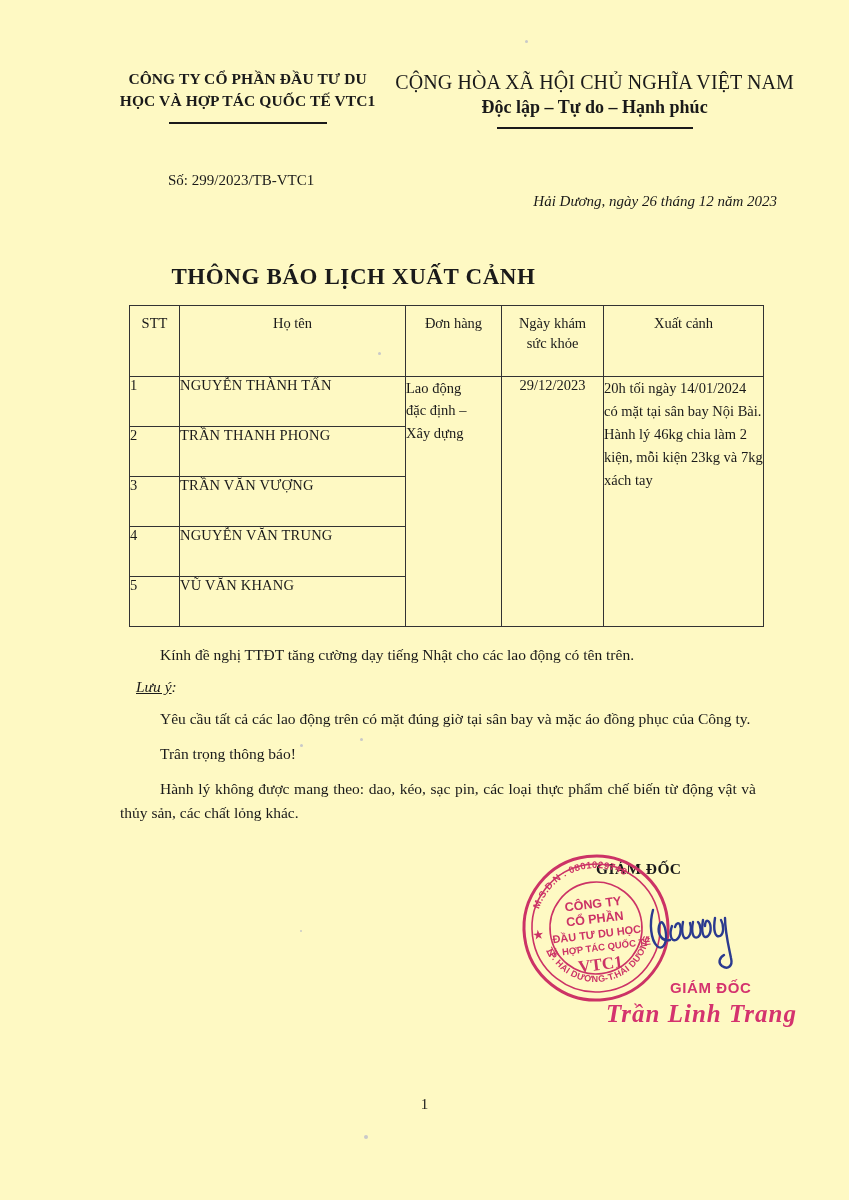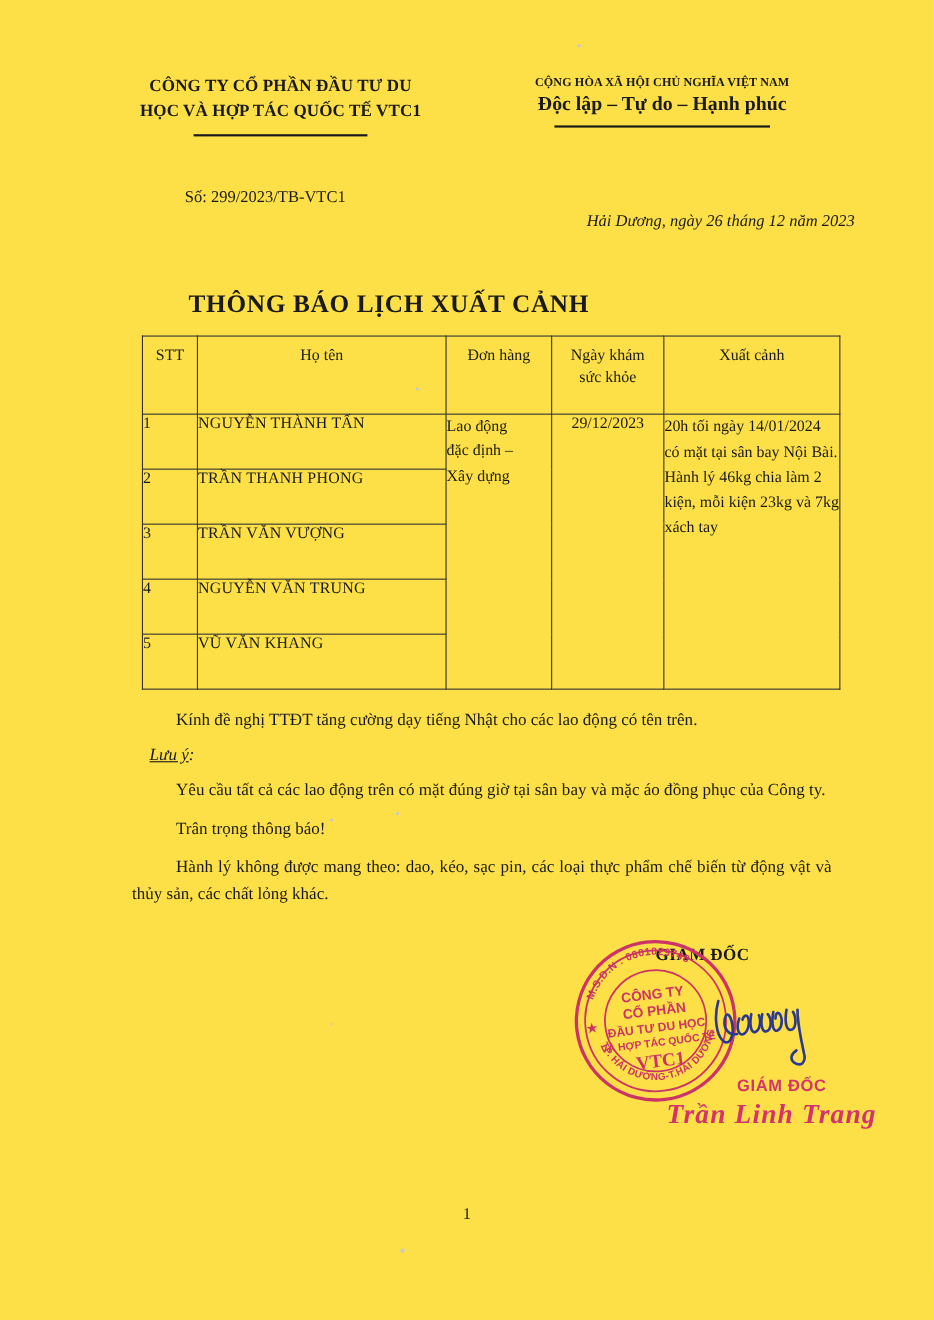--- a/index.html
+++ b/index.html
@@ -8,21 +8,21 @@
     background: #ffffff;
   }
   body {
     font-family: "Liberation Serif", "DejaVu Serif", serif;
     color: #1a1a1a;
   }
   .page {
     position: relative;
     width: 849px;
     height: 1200px;
-    background: #fde047;
+    background: #fef9c3;
     overflow: hidden;
   }
 
   
   .header {
     position: absolute;
     top: 68px;
     left: 0;
     width: 849px;
     display: flex;
@@ -38,22 +38,22 @@
     text-align: center;
     padding-right: 55px;
   }
   .org-name {
     font-weight: bold;
     font-size: 15.5px;
     line-height: 1.45;
     letter-spacing: 0.1px;
   }
   .nation-name {
-    font-weight: bold;
-    font-size: 11px;
+    font-weight: normal;
+    font-size: 20px;
     line-height: 1.45;
     letter-spacing: 0.1px;
     white-space: nowrap;
   }
   .motto {
     font-weight: bold;
     font-size: 18px;
     margin-top: 0;
   }
   .rule {

